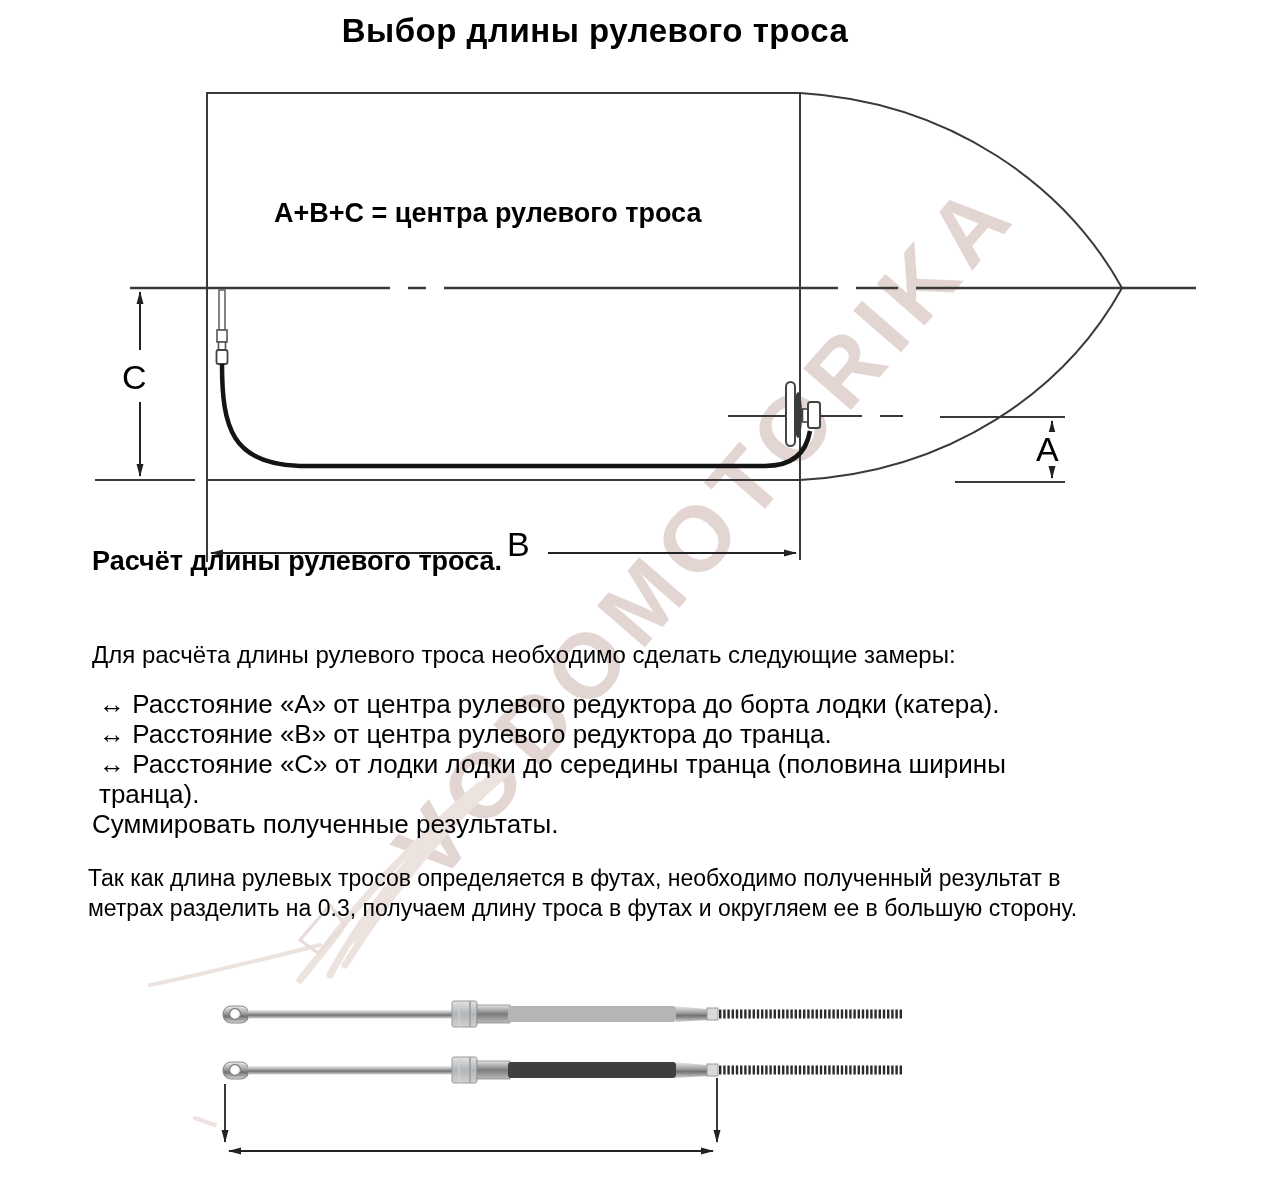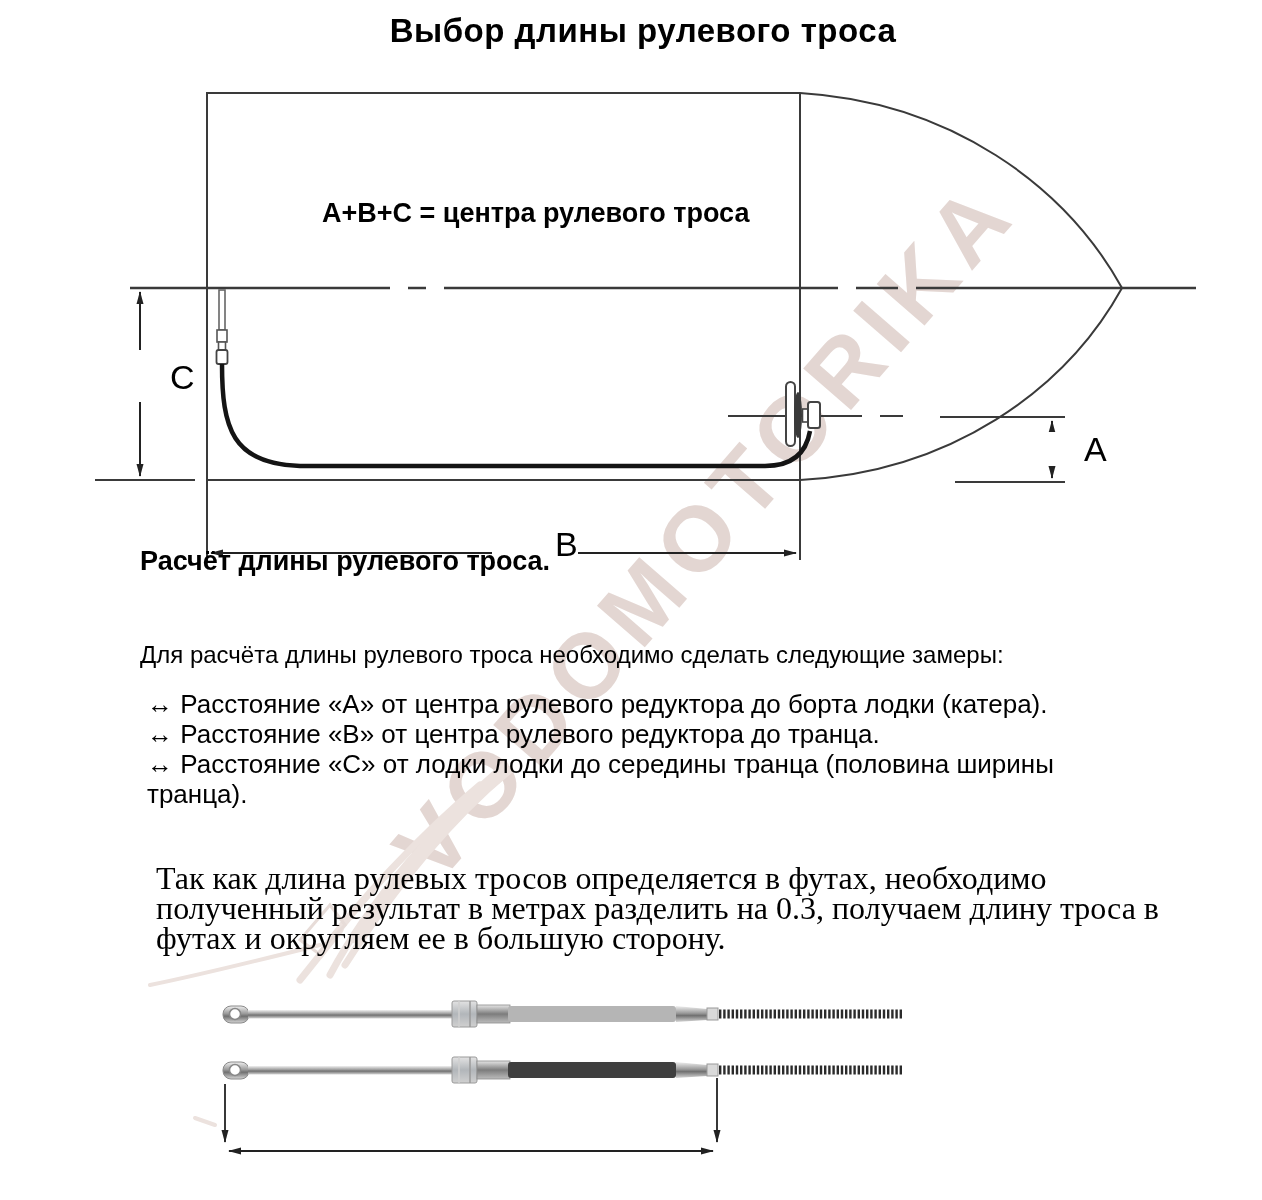--- a/index.html
+++ b/index.html
@@ -19,27 +19,27 @@
   .formula{left:274px;top:198px;font-size:27px;font-weight:bold;}
   .dimletter{font-size:34px;font-weight:500;background:#fff;line-height:1;}
   .dim-c{left:122px;top:360px;}
   .dim-b{left:507px;top:527px;}
   .dim-a{left:1036px;top:432px;}
   .heading{left:92px;top:546px;font-size:27px;font-weight:bold;}
   .intro{left:92px;top:641px;font-size:24px;width:1100px;}
   .bullets{left:92px;top:689px;width:1005px;font-size:26px;line-height:30px;}
   .bullet{padding-left:7px;}
   .sumnote{padding-left:0;}
-  .feetnote{left:108px;top:863px;width:1045px;font-size:32px;line-height:30px;font-family:Liberation Serif, serif;}
+  .feetnote{left:88px;top:863px;width:1045px;font-size:23px;line-height:30px;}
   .caption{left:233px;top:1151px;font-size:27px;font-weight:bold;letter-spacing:0.3px;}
   .watermark{left:705px;top:530px;transform:translate(-50%,-50%) rotate(-49deg);
              font-size:92px;font-weight:bold;letter-spacing:10px;white-space:nowrap;
              color:var(--watermark);z-index:0;}
   svg{position:absolute;left:0;top:0;z-index:1;}
-  .txt{z-index:2;padding-left:48px;}
+  .txt{z-index:2;}
 </style>
 </head>
 <body>
 
 <div id="page">
 
   <div class="abs watermark">VODOMOTORIKA</div>
 
   <svg width="1262" height="1200" viewBox="0 0 1262 1200" style="z-index:0;">
     <g stroke="#ece2de" fill="none" stroke-width="7" stroke-linecap="round">
@@ -181,18 +181,19 @@
   <div class="abs dimletter dim-a txt">A</div>
 
   <div class="abs heading txt">Расчёт длины рулевого троса.</div>
 
   <div class="abs intro txt">Для расчёта длины рулевого троса необходимо сделать следующие замеры:</div>
 
   <div class="abs bullets txt">
     <div class="bullet">↔ Расстояние «А» от центра рулевого редуктора до борта лодки (катера).</div>
     <div class="bullet">↔ Расстояние «В» от центра рулевого редуктора до транца.</div>
     <div class="bullet">↔ Расстояние «С» от лодки лодки до середины транца (половина ширины транца).</div>
+    <div class="sumnote">Суммировать полученные результаты.</div>
   </div>
 
   <div class="abs feetnote txt">Так как длина рулевых тросов определяется в футах, необходимо полученный результат в метрах разделить на 0.3, получаем длину троса в футах и округляем ее в большую сторону.</div>
 
 
 </div>
 
 </body></html>

